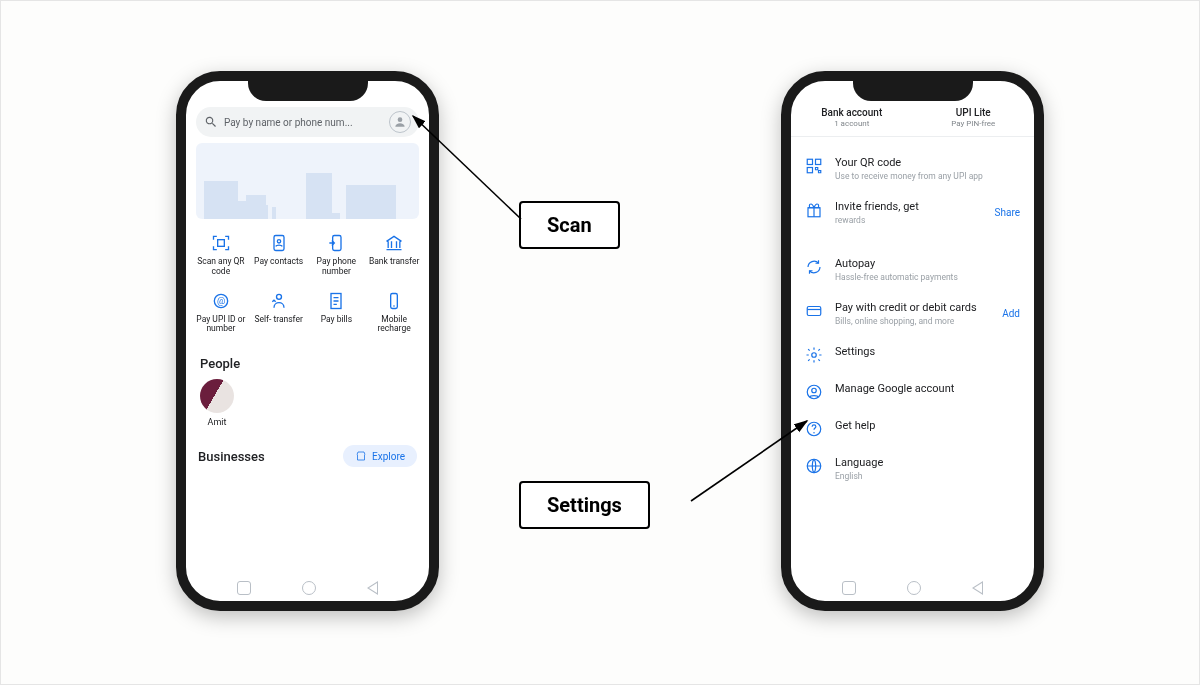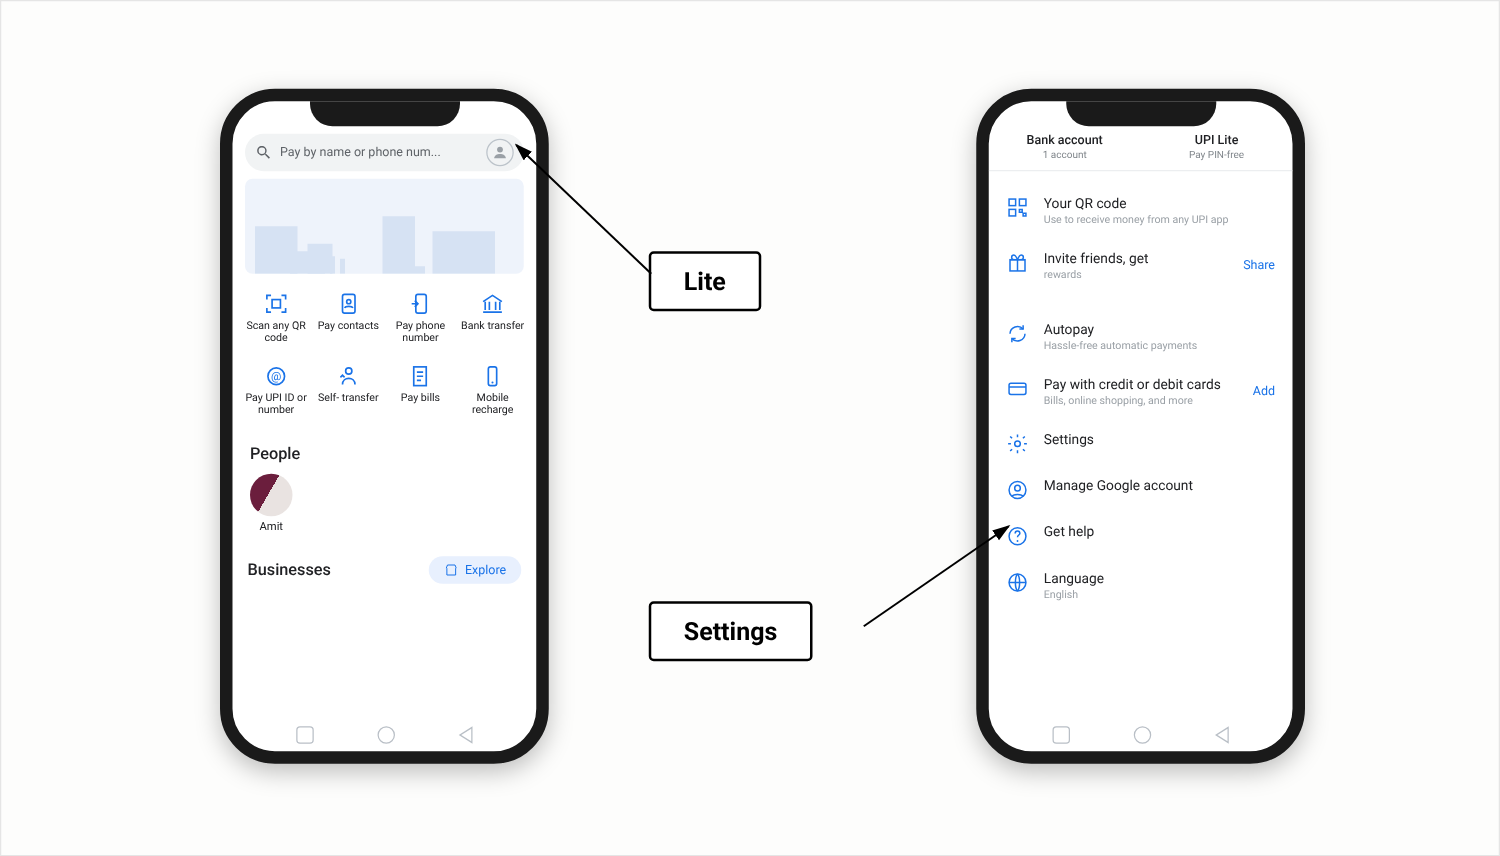--- a/index.html
+++ b/index.html
@@ -442,21 +442,21 @@
 
     <div class="nav-bar">
       <div class="nav-shape nav-sq"></div>
       <div class="nav-shape nav-circ"></div>
       <div class="nav-tri" style="position:relative"></div>
     </div>
 
   </div>
 </div>
 
-<div class="callout" id="callout-click">Lite</div>
+<div class="callout" id="callout-click">Scan</div>
 <div class="callout" id="callout-settings">Settings</div>
 
 <svg class="arrow" style="left:0;top:0" width="1200" height="685">
   <defs>
     <marker id="ah" markerWidth="10" markerHeight="10" refX="8" refY="3" orient="auto">
       <path d="M0,0 L9,3 L0,6 Z" fill="#000"></path>
     </marker>
   </defs>
   <line x1="520" y1="218" x2="412" y2="115" stroke="#000" stroke-width="1.6" marker-end="url(#ah)"></line>
 </svg>

